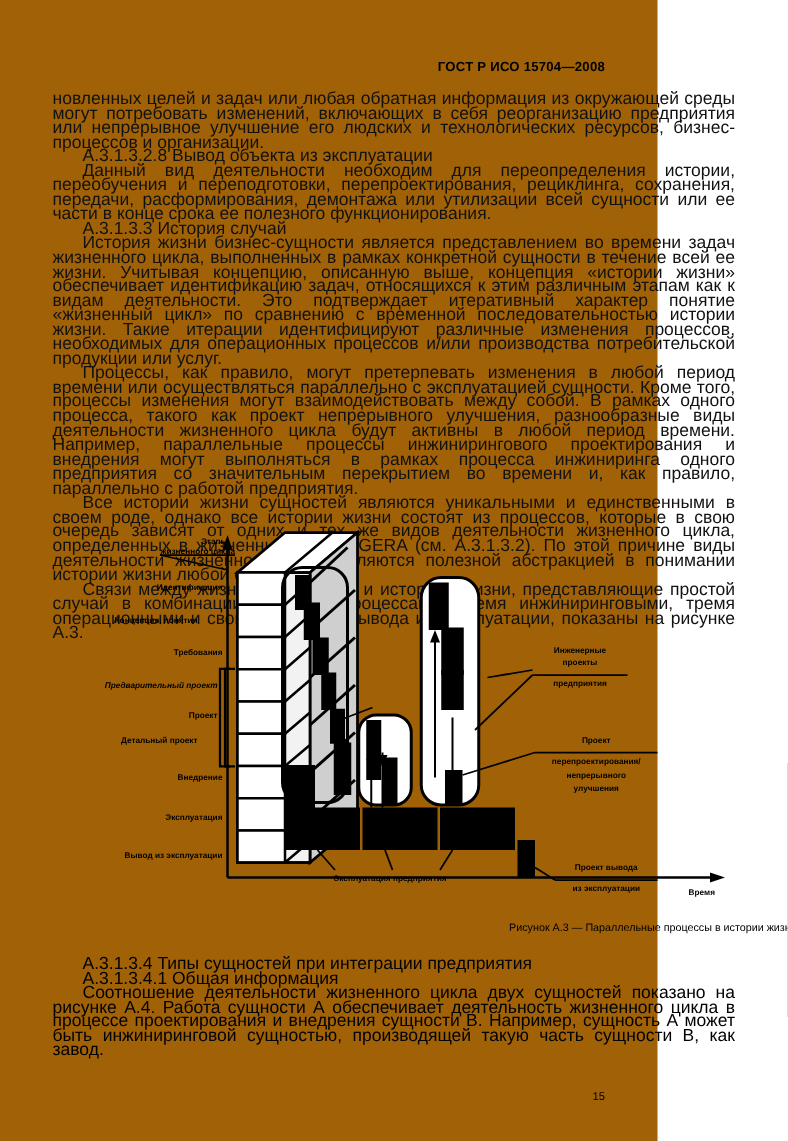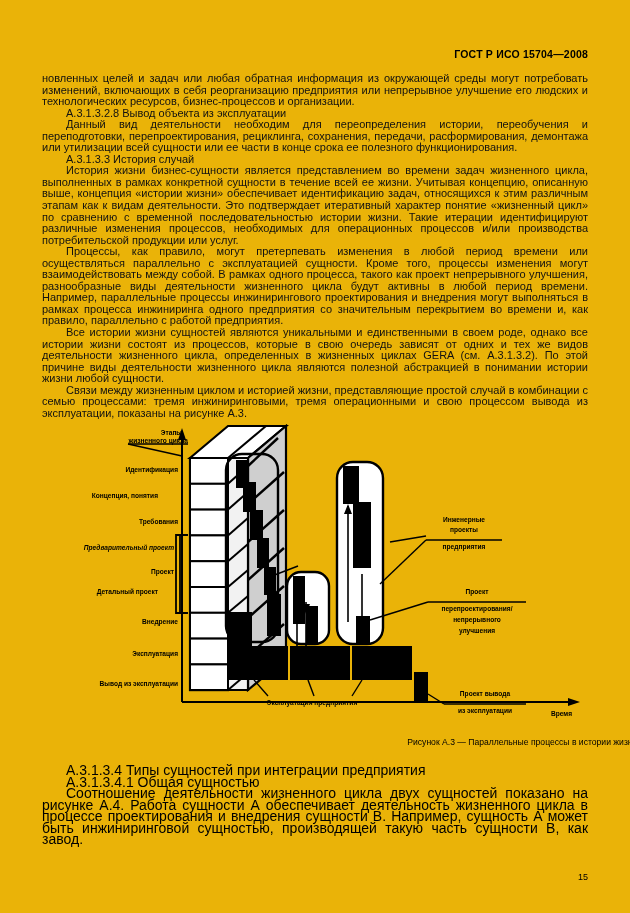--- a/index.html
+++ b/index.html
@@ -11,43 +11,43 @@
     width: 630px;
     height: 913px;
     position: relative;
     font-family: "Liberation Sans", sans-serif;
     color: #000000;
     overflow: hidden;
   }
   .page {
     position: absolute;
     left: 0; top: 0;
-    width: 630px;
+    width: 526px;
     height: 913px;
-    background: #eab308;
+    background: #a16207;
   }
 
   
   .header {
     position: absolute;
     top: 48px;
     right: 42px;
     font-size: 10.5px;
     font-weight: bold;
     letter-spacing: 0.2px;
     white-space: nowrap;
   }
 
   
   .bodytext {
     position: absolute;
     left: 42px;
     top: 73px;
     width: 546px;
-    font-size: 11px;
+    font-size: 14px;
     line-height: 11.55px;
     text-align: justify;
     text-justify: inter-word;
     color: #111;
   }
   .bodytext p {
     margin: 0;
     text-indent: 0;
   }
   .bodytext p.ind {
@@ -308,19 +308,19 @@
         <text class="lbl" x="445" y="289" text-anchor="middle">из эксплуатации</text>
       </g>
 
     </svg>
   </div>
 
   <div class="fig-caption">Рисунок А.3 — Параллельные процессы в истории жизни сущности</div>
 
   <div class="aftertext">
     <p class="ind">А.3.1.3.4 Типы сущностей при интеграции предприятия</p>
-    <p class="ind">А.3.1.3.4.1 Общая сущностью</p>
+    <p class="ind">А.3.1.3.4.1 Общая информация</p>
     <p class="ind">Соотношение деятельности жизненного цикла двух сущностей  показано на рисунке А.4. Работа сущности А обеспечивает деятельность жизненного цикла в процессе проектирования и внедрения сущности В. Например, сущность А может быть инжиниринговой сущностью, производящей такую часть сущности В, как завод.</p>
   </div>
 
   <div class="pagenum">15</div>
 
 </div>
 
 </body></html>

